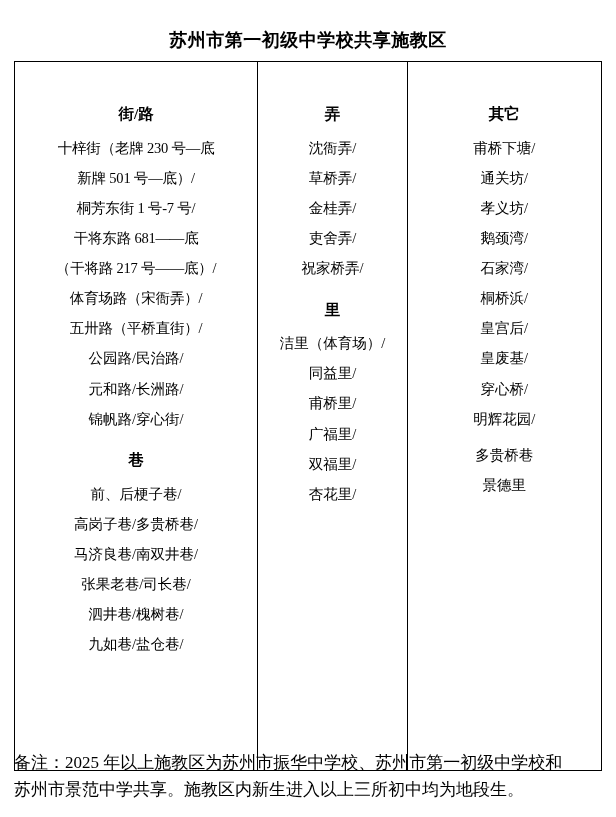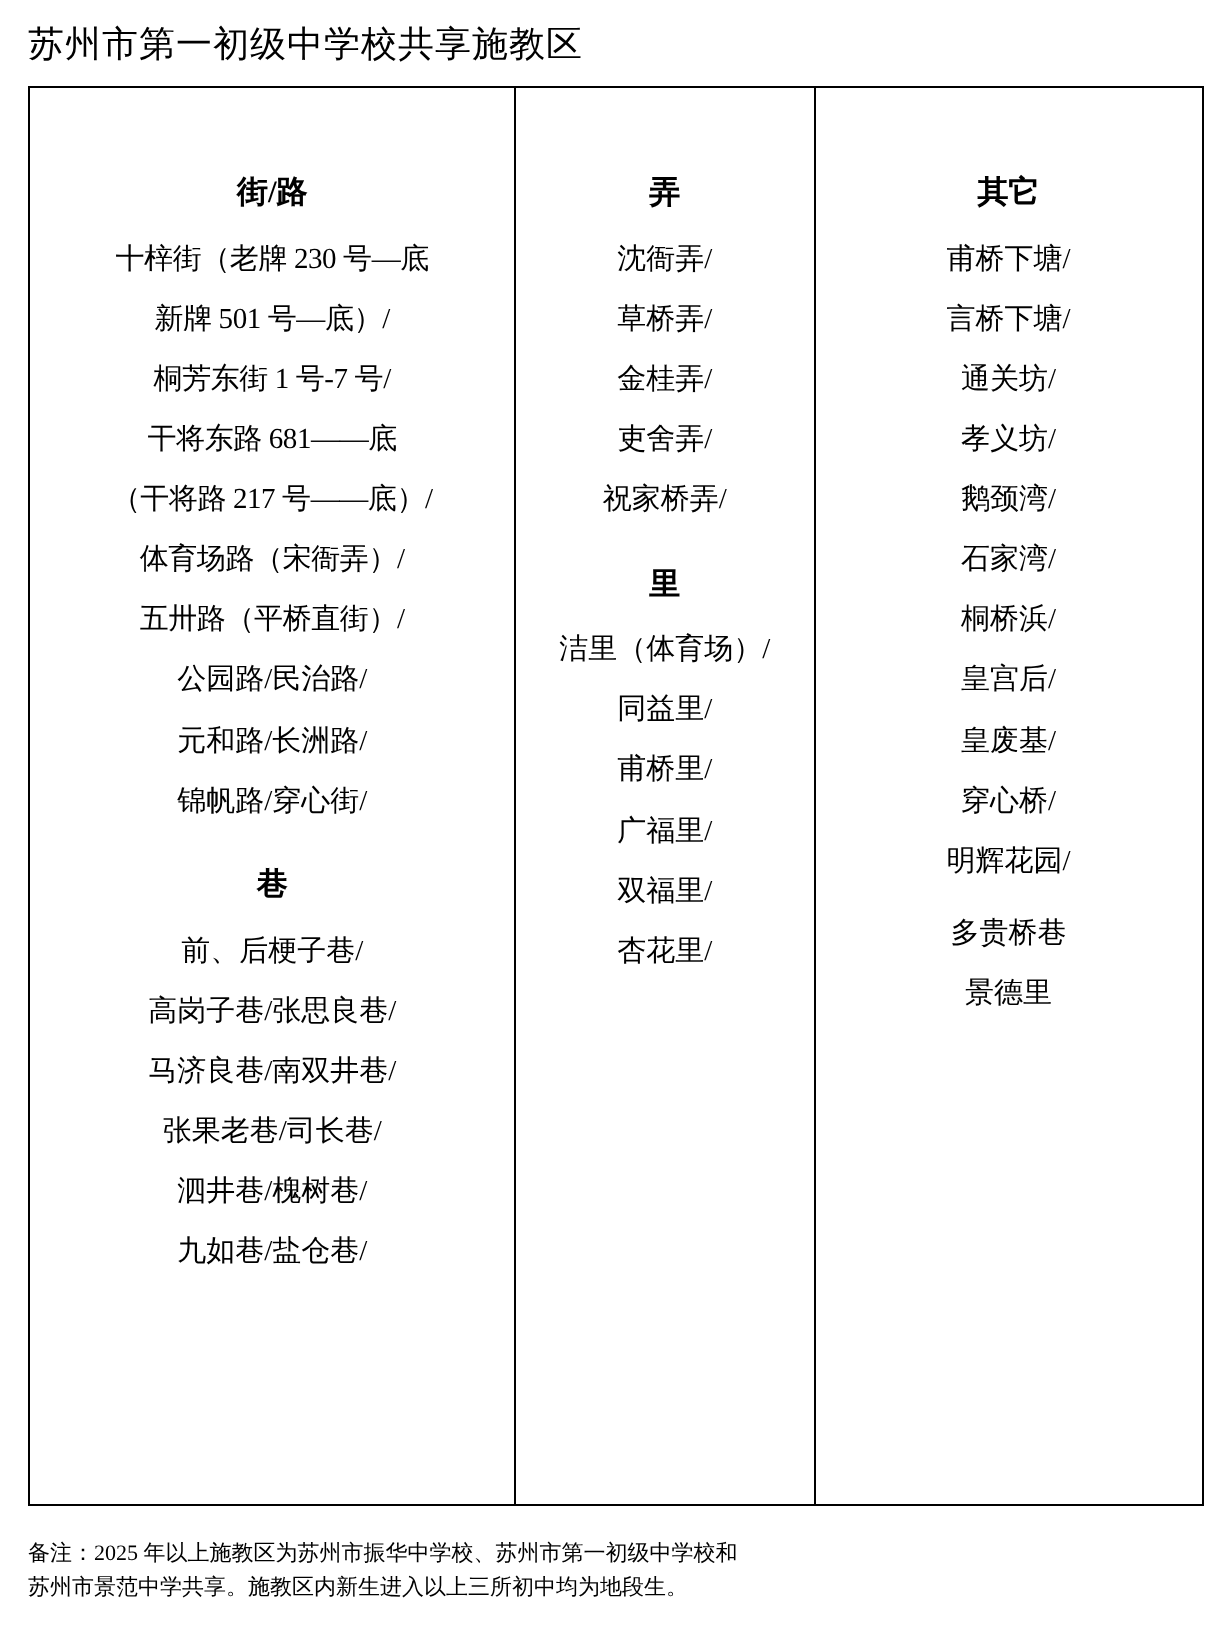--- a/index.html
+++ b/index.html
@@ -15,26 +15,26 @@
     overflow: hidden;
   }
   .page {
     width: 616px;
     height: 817px;
     position: relative;
     box-sizing: border-box;
     padding: 0 14px;
   }
   .doc-title {
-    text-align: left;
+    text-align: center;
     font-family: "Liberation Sans", "DejaVu Sans", sans-serif;
-    font-weight: normal;
+    font-weight: bold;
     font-size: 18px;
     letter-spacing: 0.5px;
-    padding-top: 10px;
+    padding-top: 28px;
     padding-bottom: 9px;
   }
   .table {
     border: 1.5px solid #000;
     display: flex;
     width: 100%;
     box-sizing: border-box;
     height: 710px;
   }
   .col {
@@ -68,21 +68,21 @@
   .entry.wide {
     letter-spacing: -0.2px;
     text-align: center;
   }
   .spacer-sm { height: 6px; }
   .note {
     position: absolute;
     left: 14px;
     right: 6px;
     bottom: 14px;
-    font-size: 11px;
+    font-size: 17px;
     line-height: 1.55;
     text-align: justify;
   }
   .note p { margin: 0; }
 </style>
 </head>
 <body>
 
 <div class="page">
 
@@ -97,21 +97,21 @@
       <div class="entry wide">桐芳东街 1 号-7 号/</div>
       <div class="entry wide">干将东路 681——底</div>
       <div class="entry wide">（干将路 217 号——底）/</div>
       <div class="entry wide">体育场路（宋衙弄）/</div>
       <div class="entry wide">五卅路（平桥直街）/</div>
       <div class="entry">公园路/民治路/</div>
       <div class="entry">元和路/长洲路/</div>
       <div class="entry">锦帆路/穿心街/</div>
       <div class="sub-head">巷</div>
       <div class="entry">前、后梗子巷/</div>
-      <div class="entry">高岗子巷/张思良巷/</div>
+      <div class="entry">高岗子巷/多贵桥巷/</div>
       <div class="entry">马济良巷/南双井巷/</div>
       <div class="entry">张果老巷/司长巷/</div>
       <div class="entry">泗井巷/槐树巷/</div>
       <div class="entry">九如巷/盐仓巷/</div>
     </div>
 
     <div class="col col-lane">
       <div class="col-head">弄</div>
       <div class="entry">沈衙弄/</div>
       <div class="entry">草桥弄/</div>
@@ -123,21 +123,20 @@
       <div class="entry">同益里/</div>
       <div class="entry">甫桥里/</div>
       <div class="entry">广福里/</div>
       <div class="entry">双福里/</div>
       <div class="entry">杏花里/</div>
     </div>
 
     <div class="col col-other">
       <div class="col-head">其它</div>
       <div class="entry">甫桥下塘/</div>
-      <div class="entry">言桥下塘/</div>
       <div class="entry">通关坊/</div>
       <div class="entry">孝义坊/</div>
       <div class="entry">鹅颈湾/</div>
       <div class="entry">石家湾/</div>
       <div class="entry">桐桥浜/</div>
       <div class="entry">皇宫后/</div>
       <div class="entry">皇废基/</div>
       <div class="entry">穿心桥/</div>
       <div class="entry">明辉花园/</div>
       <div class="spacer-sm"></div>

